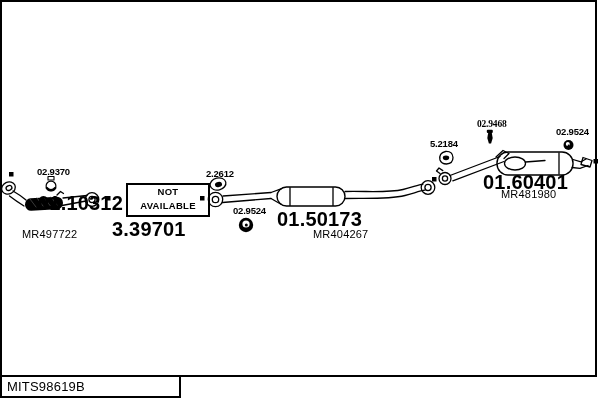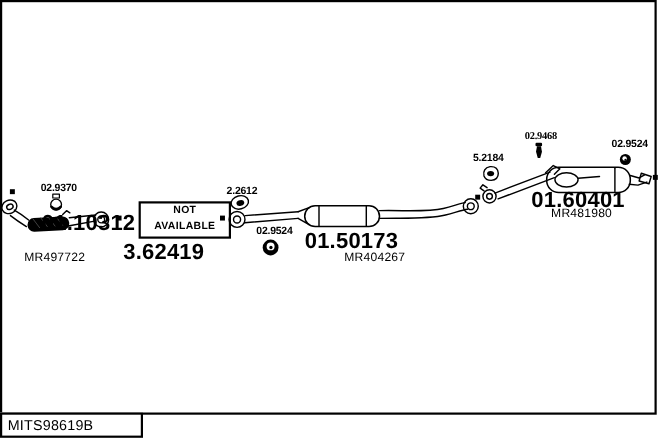--- a/index.html
+++ b/index.html
@@ -9,21 +9,21 @@
          border:2px solid #000;box-sizing:border-box;background:#fff;}
   .drawing{position:absolute;left:0;top:0;width:600px;height:400px;}
   .lbl{position:absolute;white-space:nowrap;}
   .lbl-small{font-size:9.5px;font-weight:700;letter-spacing:-0.2px;}
   .lbl-big{font-size:20px;font-weight:700;letter-spacing:0.2px;}
   .lbl-ref{font-size:11px;font-weight:400;letter-spacing:0.2px;}
   .na-box{position:absolute;left:113px;top:183px;width:84px;height:34px;
           border:2px solid #000;box-sizing:border-box;display:flex;flex-direction:column;
           align-items:center;text-align:center;
           font-size:9.5px;font-weight:700;line-height:1.45;letter-spacing:0.3px;margin-left:13px;}
-  .code-box{position:absolute;left:0;top:375px;width:130px;height:23px;
+  .code-box{position:absolute;left:0;top:375px;width:181px;height:23px;
             border:2px solid #000;box-sizing:border-box;display:flex;align-items:center;
             padding-left:5px;font-size:13px;letter-spacing:0.2px;background:#fff;}
 </style>
 </head>
 <body>
 
 <div class="stage">
   <div class="frame"></div>
 
   <svg class="drawing" viewBox="0 0 600 400" xmlns="http://www.w3.org/2000/svg" fill="none" stroke="#000" stroke-width="1.3" stroke-linecap="round" stroke-linejoin="round">
@@ -133,18 +133,18 @@
   <div class="lbl lbl-big" style="left:277px;top:208px;">01.50173</div>
   <div class="lbl lbl-ref" style="left:297px;top:228px;margin-left:16px;">MR404267</div>
 
   <div class="lbl lbl-big" style="left:483px;top:171px;">01.60401</div>
   <div class="lbl lbl-ref" style="left:501px;top:188px;">MR481980</div>
 
   <div class="na-box">
     <div>NOT</div>
     <div>AVAILABLE</div>
   </div>
-  <div class="lbl lbl-big" style="left:112px;top:218px;">3.62419</div>
+  <div class="lbl lbl-big" style="left:112px;top:218px;">3.39701</div>
 
   <div class="code-box">
     <span>MITS98619B</span>
   </div>
 </div>
 
 </body></html>

